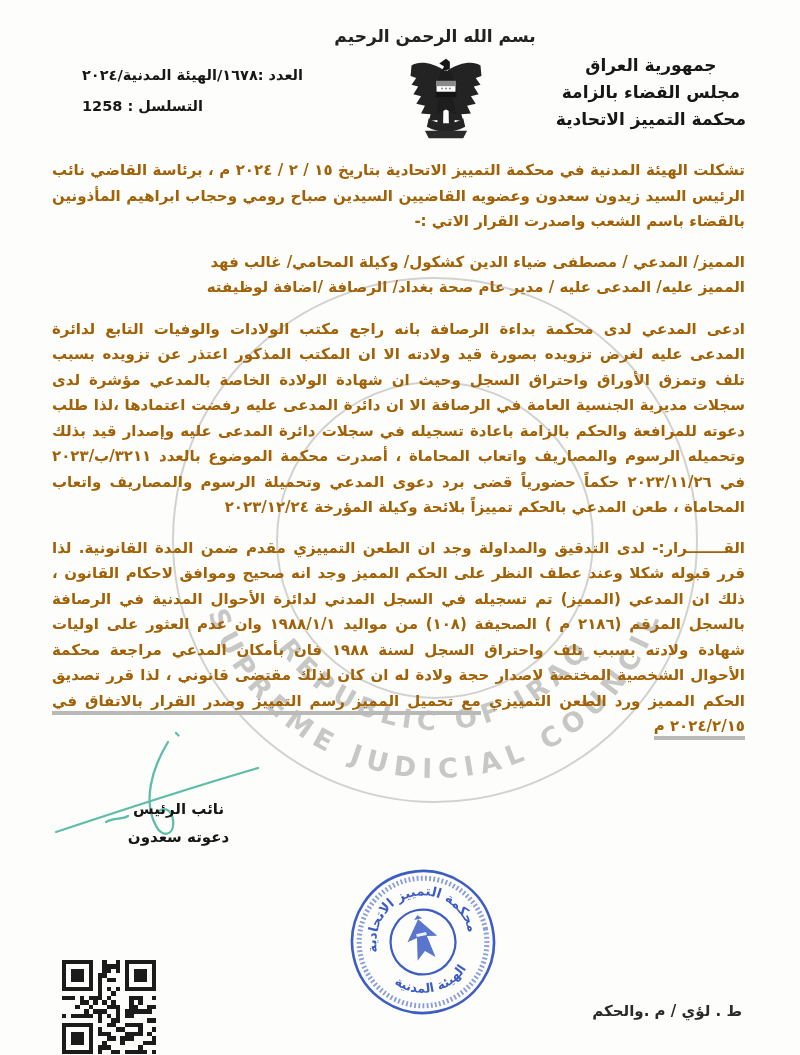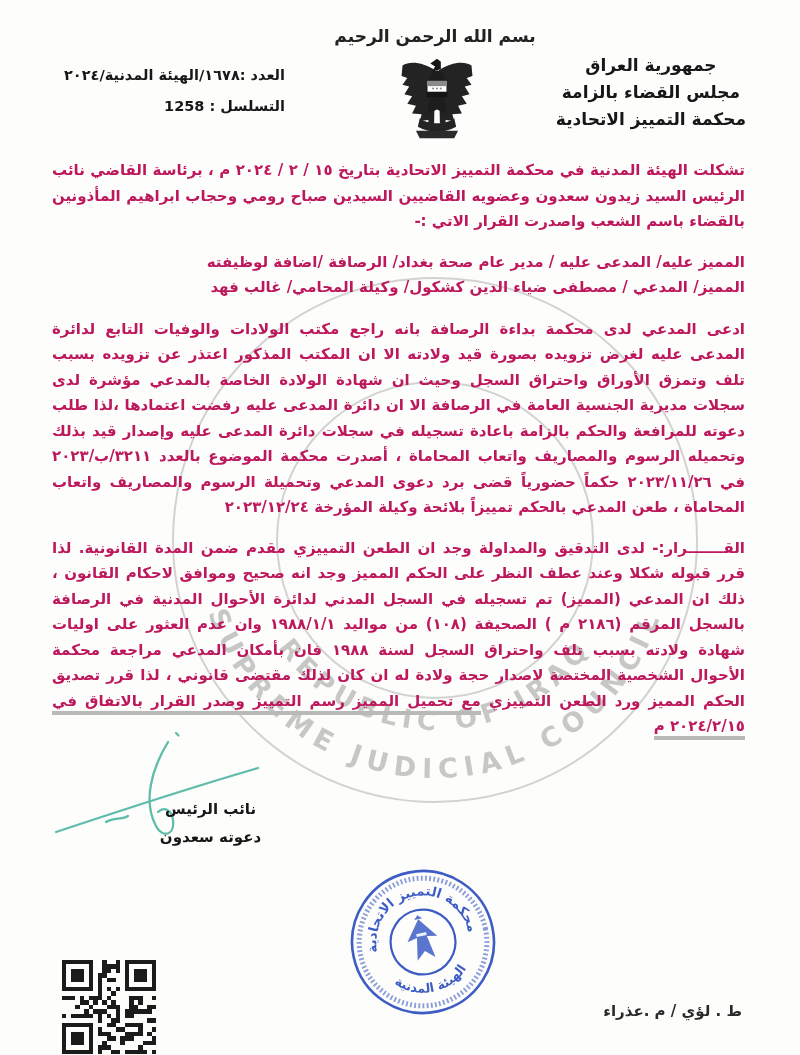--- a/index.html
+++ b/index.html
@@ -17,34 +17,34 @@
     position:absolute;top:26px;left:0;right:0;text-align:center;
     transform:translateX(35px);
     font-size:17px;font-weight:700;direction:rtl;color:#222;
   }
   .header{
     position:absolute;top:52px;right:54px;left:54px;
     direction:rtl;display:flex;justify-content:space-between;align-items:flex-start;
   }
   .hdr-right{text-align:center;font-weight:700;font-size:17px;line-height:27px;white-space:nowrap;margin-left:6px;}
   .emblem{width:92px;height:90px;margin-top:2px;margin-left:40px;}
-  .hdr-left{direction:rtl;text-align:right;font-weight:700;font-size:14.5px;line-height:31px;margin-top:8px;margin-left:10px;white-space:nowrap;}
+  .hdr-left{direction:rtl;text-align:left;font-weight:700;font-size:14.5px;line-height:31px;margin-top:8px;margin-left:28px;white-space:nowrap;}
   
   .content{
     position:absolute;top:158px;right:55px;left:52px;
     direction:rtl;font-weight:700;font-size:15px;line-height:25.5px;
-    text-align:justify;color:#be185d;
+    text-align:justify;color:#a16207;
   }
   .content p{margin:0 0 15px 0;}
   .parties{margin:0 0 17px 0;text-align:right;line-height:25px;}
   .decision .u{border-bottom:4px solid #b9b9b7;padding-bottom:1px;}
   
   .signature-ink{position:absolute;left:48px;top:726px;width:220px;height:120px;}
   .signature-block{
-    position:absolute;left:128px;top:795px;width:165px;text-align:center;
+    position:absolute;left:96px;top:795px;width:165px;text-align:center;
     direction:rtl;font-weight:700;font-size:15px;line-height:28px;
   }
   
   .stamp{position:absolute;left:347px;top:866px;width:152px;height:152px;transform:rotate(-12deg);opacity:.92;}
   .qr{position:absolute;left:62px;top:960px;width:94px;height:94px;}
   .typist{
     position:absolute;right:58px;top:1002px;direction:rtl;
     font-weight:700;font-size:15px;color:#2a2a2a;
   }
 </style>
@@ -96,22 +96,22 @@
     <div class="hdr-left">
       <div>العدد :١٦٧٨/الهيئة المدنية/٢٠٢٤</div>
       <div>التسلسل : 1258</div>
     </div>
   </div>
 
   <div class="content">
     <p>تشكلت الهيئة المدنية في محكمة التمييز الاتحادية بتاريخ ١٥ / ٢ / ٢٠٢٤ م ، برئاسة القاضي نائب الرئيس السيد زيدون سعدون وعضويه القاضيين السيدين صباح رومي وحجاب ابراهيم المأذونين بالقضاء باسم الشعب واصدرت القرار الاتي :-</p>
 
     <div class="parties">
+      <div>المميز/ المدعي / مصطفى ضياء الدين كشكول/ وكيلة المحامي/ غالب فهد</div>
       <div>المميز عليه/ المدعى عليه /  مدير عام صحة بغداد/ الرصافة /اضافة لوظيفته</div>
-      <div>المميز/ المدعي / مصطفى ضياء الدين كشكول/ وكيلة المحامي/ غالب فهد</div>
     </div>
 
     <p>ادعى المدعي لدى محكمة بداءة الرصافة بانه راجع مكتب الولادات والوفيات التابع لدائرة المدعى عليه لغرض تزويده بصورة قيد ولادته الا ان المكتب المذكور اعتذر عن تزويده بسبب تلف وتمزق الأوراق واحتراق السجل وحيث ان شهادة الولادة الخاصة بالمدعي مؤشرة لدى سجلات مديرية الجنسية العامة في الرصافة الا ان دائرة المدعى عليه رفضت اعتمادها ،لذا طلب دعوته للمرافعة والحكم بالزامة باعادة تسجيله في سجلات دائرة المدعى عليه وإصدار قيد بذلك وتحميله الرسوم والمصاريف واتعاب المحاماة ، أصدرت محكمة الموضوع بالعدد ٣٢١١/ب/٢٠٢٣ في ٢٠٢٣/١١/٢٦ حكماً حضورياً قضى برد دعوى المدعي وتحميلة الرسوم والمصاريف واتعاب المحاماة ، طعن المدعي بالحكم تمييزاً بلائحة وكيلة المؤرخة ٢٠٢٣/١٢/٢٤</p>
 
     <p class="decision"><span>القـــــــرار:-</span><span> لدى التدقيق والمداولة وجد ان الطعن التمييزي مقدم ضمن المدة القانونية. لذا قرر قبوله شكلا وعند عطف النظر على الحكم المميز وجد انه صحيح وموافق لاحكام القانون ، ذلك ان المدعي (المميز) تم تسجيله في السجل المدني لدائرة الأحوال المدنية في الرصافة بالسجل المرقم (٢١٨٦ م ) الصحيفة (١٠٨) من مواليد ١٩٨٨/١/١ وان عدم العثور على اوليات شهادة ولادته بسبب تلف واحتراق السجل لسنة ١٩٨٨ فان بأمكان المدعي مراجعة محكمة الأحوال الشخصية المختصة لاصدار حجة ولادة له ان كان لذلك مقتضى قانوني ، لذا قرر تصديق الحكم المميز ورد الطعن التمييزي </span><span class="u">مع تحميل المميز رسم التمييز وصدر القرار بالاتفاق في ٢٠٢٤/٢/١٥ م</span></p>
   </div>
 
   <svg class="signature-ink" viewBox="0 0 220 120">
     <g fill="none" stroke="#4fb6a1" stroke-width="2.3" stroke-linecap="round" opacity="0.9">
       <path d="M 8 106 C 62 88 148 60 210 42"></path>
@@ -360,15 +360,15 @@
         <rect x="11" y="20" width="1" height="1"></rect>
         <rect x="12" y="20" width="1" height="1"></rect>
         <rect x="14" y="20" width="1" height="1"></rect>
         <rect x="15" y="20" width="1" height="1"></rect>
         <rect x="16" y="20" width="1" height="1"></rect>
         <rect x="17" y="20" width="1" height="1"></rect>
         <rect x="18" y="20" width="1" height="1"></rect>
         <rect x="20" y="20" width="1" height="1"></rect>
       </svg></div>
 
-  <div class="typist">ط . لؤي / م .عذراء</div>
+  <div class="typist">ط . لؤي / م .والحكم</div>
 
 </div>
 
 </body></html>

